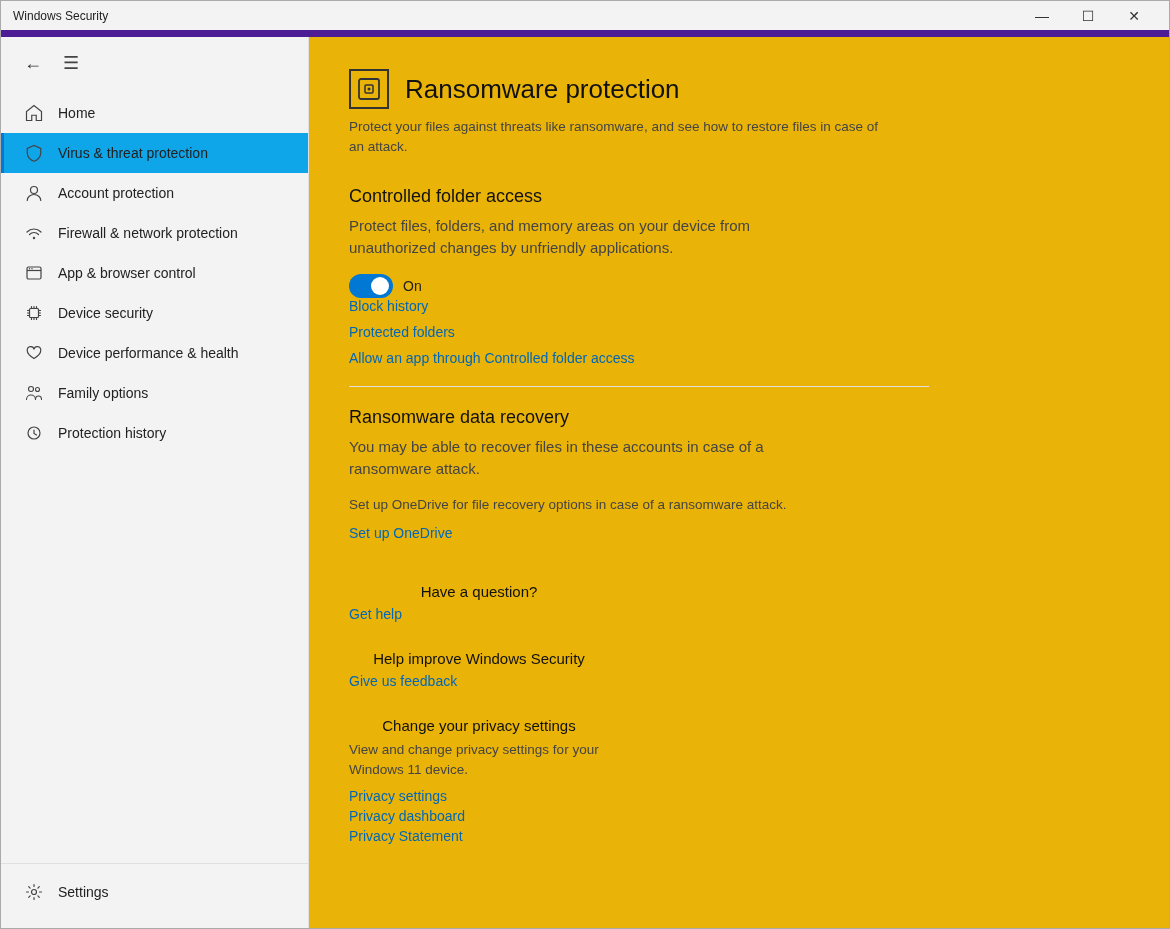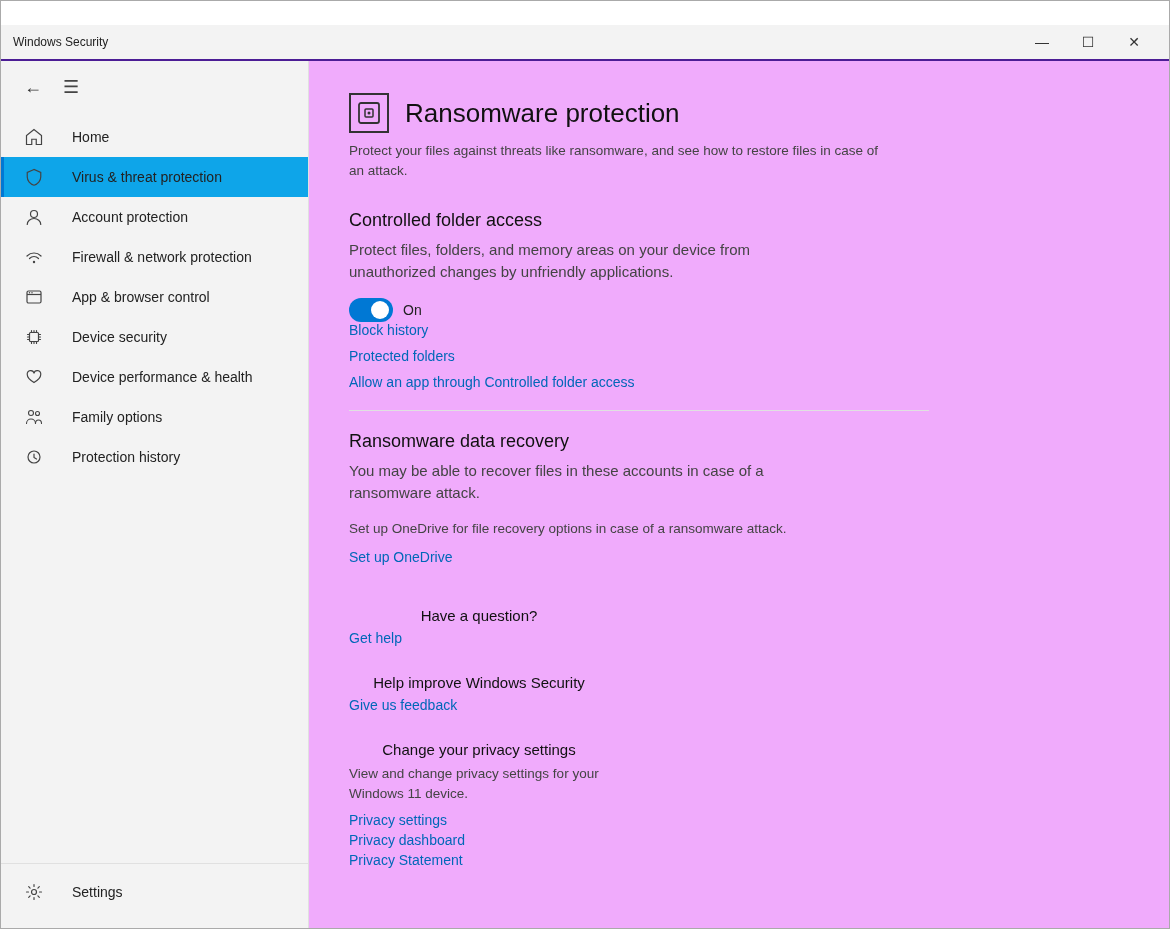--- a/index.html
+++ b/index.html
@@ -20,23 +20,22 @@
       display: flex;
       flex-direction: column;
       overflow: hidden;
     }
     .title-bar {
       background: #f3f3f3;
       height: 36px;
       display: flex;
       align-items: center;
       padding: 0 12px;
-      border-bottom: 2px solid #4c1d95;
-      flex-shrink: 0;
-      margin-top: 24px;
+      border-bottom: 7px solid #4c1d95;
+      flex-shrink: 0;
     }
     .title-bar-title {
       font-size: 12px;
       color: #222;
       flex: 1;
     }
     .title-bar-controls {
       display: flex;
       gap: 0;
     }
@@ -93,21 +92,21 @@
       color: #333;
     }
     .nav-items {
       flex: 1;
       overflow-y: auto;
       padding-top: 4px;
     }
     .nav-item {
       display: flex;
       align-items: center;
-      gap: 28px;
+      gap: 14px;
       padding: 10px 20px;
       cursor: pointer;
       font-size: 14px;
       color: #222;
       border-left: 3px solid transparent;
       position: relative;
     }
     .nav-item.active {
       border-left: 3px solid #0078d4;
       background: #0ea5e9;
@@ -126,21 +125,21 @@
       font-size: 14px;
     }
     .sidebar-footer {
       padding: 8px 0;
       border-top: 1px solid #e0e0e0;
     }
     
     .main-content {
       flex: 1;
       overflow-y: auto;
-      background: #f0abfc;
+      background: #eab308;
       padding: 32px 48px 32px 40px;
     }
     .page-header {
       display: flex;
       align-items: center;
       gap: 16px;
       margin-bottom: 8px;
     }
     .page-icon {
       width: 40px;

